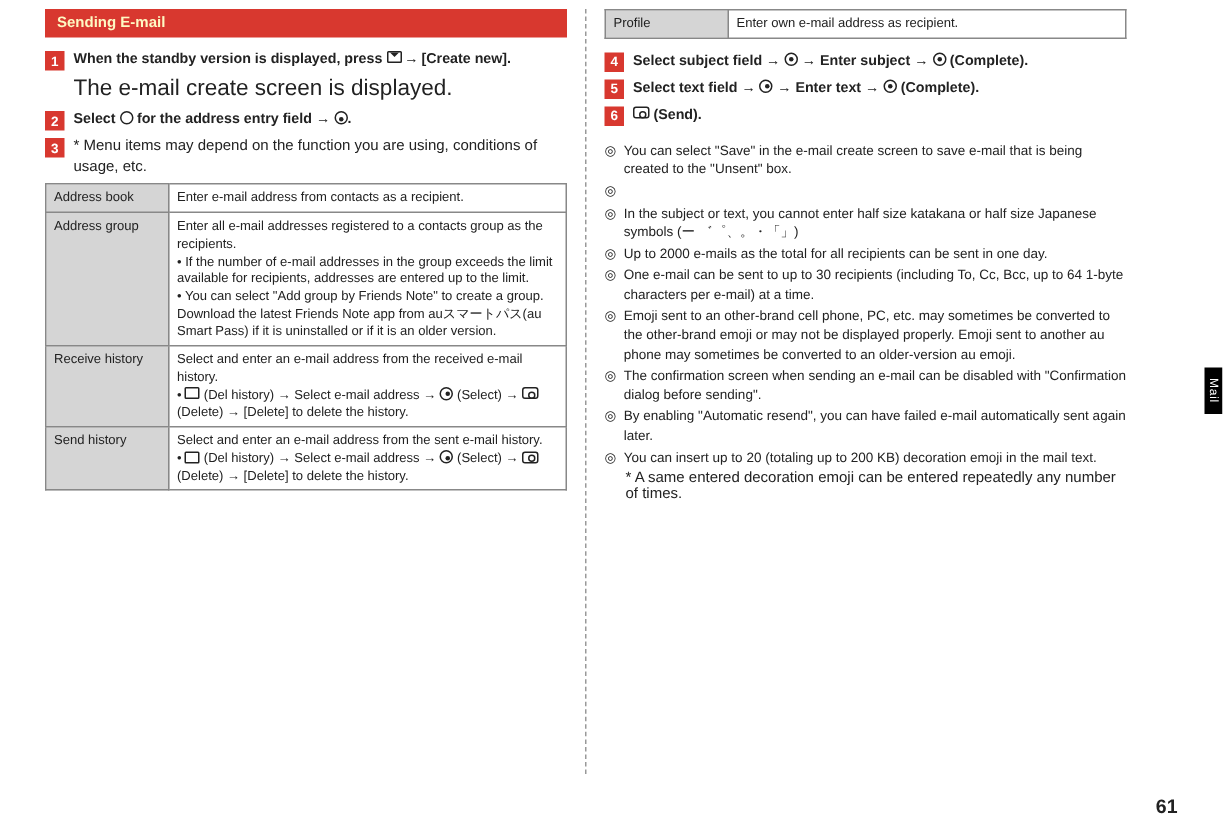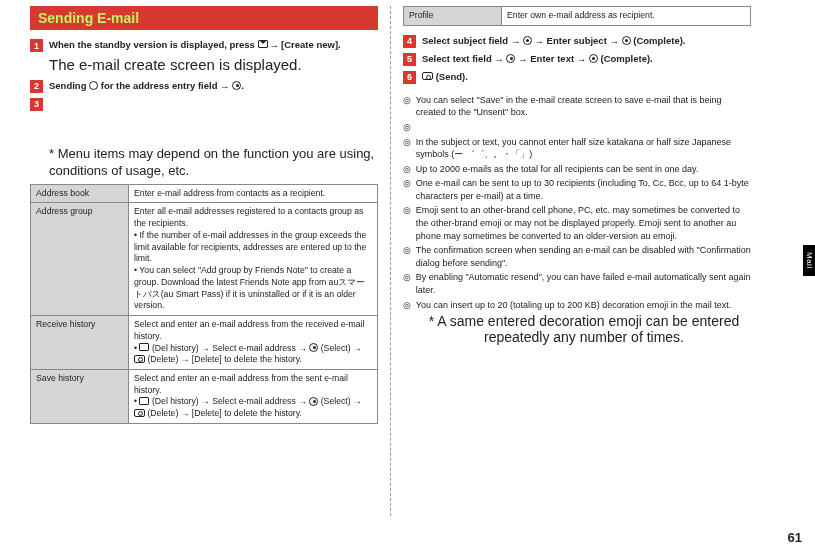--- a/index.html
+++ b/index.html
@@ -24,23 +24,23 @@
   }
   .col-left { padding-right: 12px; }
   .col-right { padding-left: 12px; }
   .divider {
     width: 0;
     border-left: 1px dashed #999;
     height: 510px;
   }
   .heading {
     background: #d8382f;
-    color: #bef264;
+    color: #fef9c3;
     font-weight: bold;
-    font-size: 14px;
+    font-size: 10px;
     padding: 4px 8px;
     margin-bottom: 8px;
   }
   .step {
     display: flex;
     margin-bottom: 4px;
   }
   .step-num {
     background: #d8382f;
     color: #fff;
@@ -51,63 +51,63 @@
     display: inline-flex;
     align-items: center;
     justify-content: center;
     flex-shrink: 0;
     margin-right: 6px;
     margin-top: 1px;
   }
   .step-body { flex: 1; line-height: 1.4; }
   .step-title { font-weight: bold; font-size: 9.5px; }
   .step-sub { font-size: 15px; margin-top: 2px; }
-  .note-star { font-size: 13px; line-height: 1.35; margin-top: 48px; }
+  .note-star { font-size: 10px; line-height: 1.35; }
   table.info {
     border-collapse: collapse;
     width: 100%;
     margin-top: 4px;
     font-size: 8.7px;
   }
   table.info td {
     border: 0.5px solid #888;
     padding: 3px 5px;
     vertical-align: top;
     line-height: 1.35;
   }
   table.info td.label {
     background: #d5d5d5;
-    width: 98px;
+    width: 82px;
   }
   .bullet-list { margin: 0; padding: 0; list-style: none; }
   .bullet-list li {
     display: flex;
     margin-bottom: 2px;
     line-height: 1.4;
   }
   .bullet-mark {
     flex-shrink: 0;
     margin-right: 5px;
   }
   .circ { font-size: 9px; }
-  .sub-note { padding-left: 8px; font-size: 14px; text-align: center; }
+  .sub-note { padding-left: 8px; font-size: 10px; }
   .side-tab {
     position: absolute;
     right: 0;
     top: 245px;
     background: #000;
     color: #fff;
     font-size: 8px;
     padding: 7px 1.5px;
     writing-mode: vertical-rl;
     letter-spacing: 0.5px;
   }
   .page-num {
     position: absolute;
-    right: 13px;
+    right: 30px;
     bottom: 6px;
     font-weight: bold;
     font-size: 13px;
   }
   .sym {
     display: inline-block;
     border: 0.8px solid #222;
     border-radius: 50%;
     width: 9px;
     height: 9px;
@@ -164,21 +164,21 @@
           <span>When the standby version is displayed, press </span><span class="sym sq env"></span><span class="arrow">→</span><span>[Create new].</span>
         </span>
         <div class="step-sub">The e-mail create screen is displayed.</div>
       </div>
     </div>
 
     <div class="step">
       <span class="step-num">2</span>
       <div class="step-body">
         <span class="step-title">
-          <span>Sending </span><span class="sym"></span><span> for the address entry field → </span><span class="sym dot"></span><span>.</span>
+          <span>Select </span><span class="sym"></span><span> for the address entry field → </span><span class="sym dot"></span><span>.</span>
         </span>
       </div>
     </div>
 
     <div class="step">
       <span class="step-num">3</span>
       <div class="step-body">
         <div class="note-star">* Menu items may depend on the function you are using, conditions of usage, etc.</div>
       </div>
     </div>
@@ -198,21 +198,21 @@
         </td>
       </tr>
       <tr>
         <td class="label">Receive history</td>
         <td>
           Select and enter an e-mail address from the received e-mail history.<br>
           • <span class="sym sq"></span> (Del history) → Select e-mail address → <span class="sym dot"></span> (Select) → <span class="sym cam"></span> (Delete) → [Delete] to delete the history.
         </td>
       </tr>
       <tr>
-        <td class="label">Save history</td>
+        <td class="label">Send history</td>
         <td>
           Select and enter an e-mail address from the sent e-mail history.<br>
           • <span class="sym sq"></span> (Del history) → Select e-mail address → <span class="sym dot"></span> (Select) → <span class="sym cam"></span> (Delete) → [Delete] to delete the history.
         </td>
       </tr>
     </tbody>
       </table>
   </div>
 
   <div class="divider"></div>

